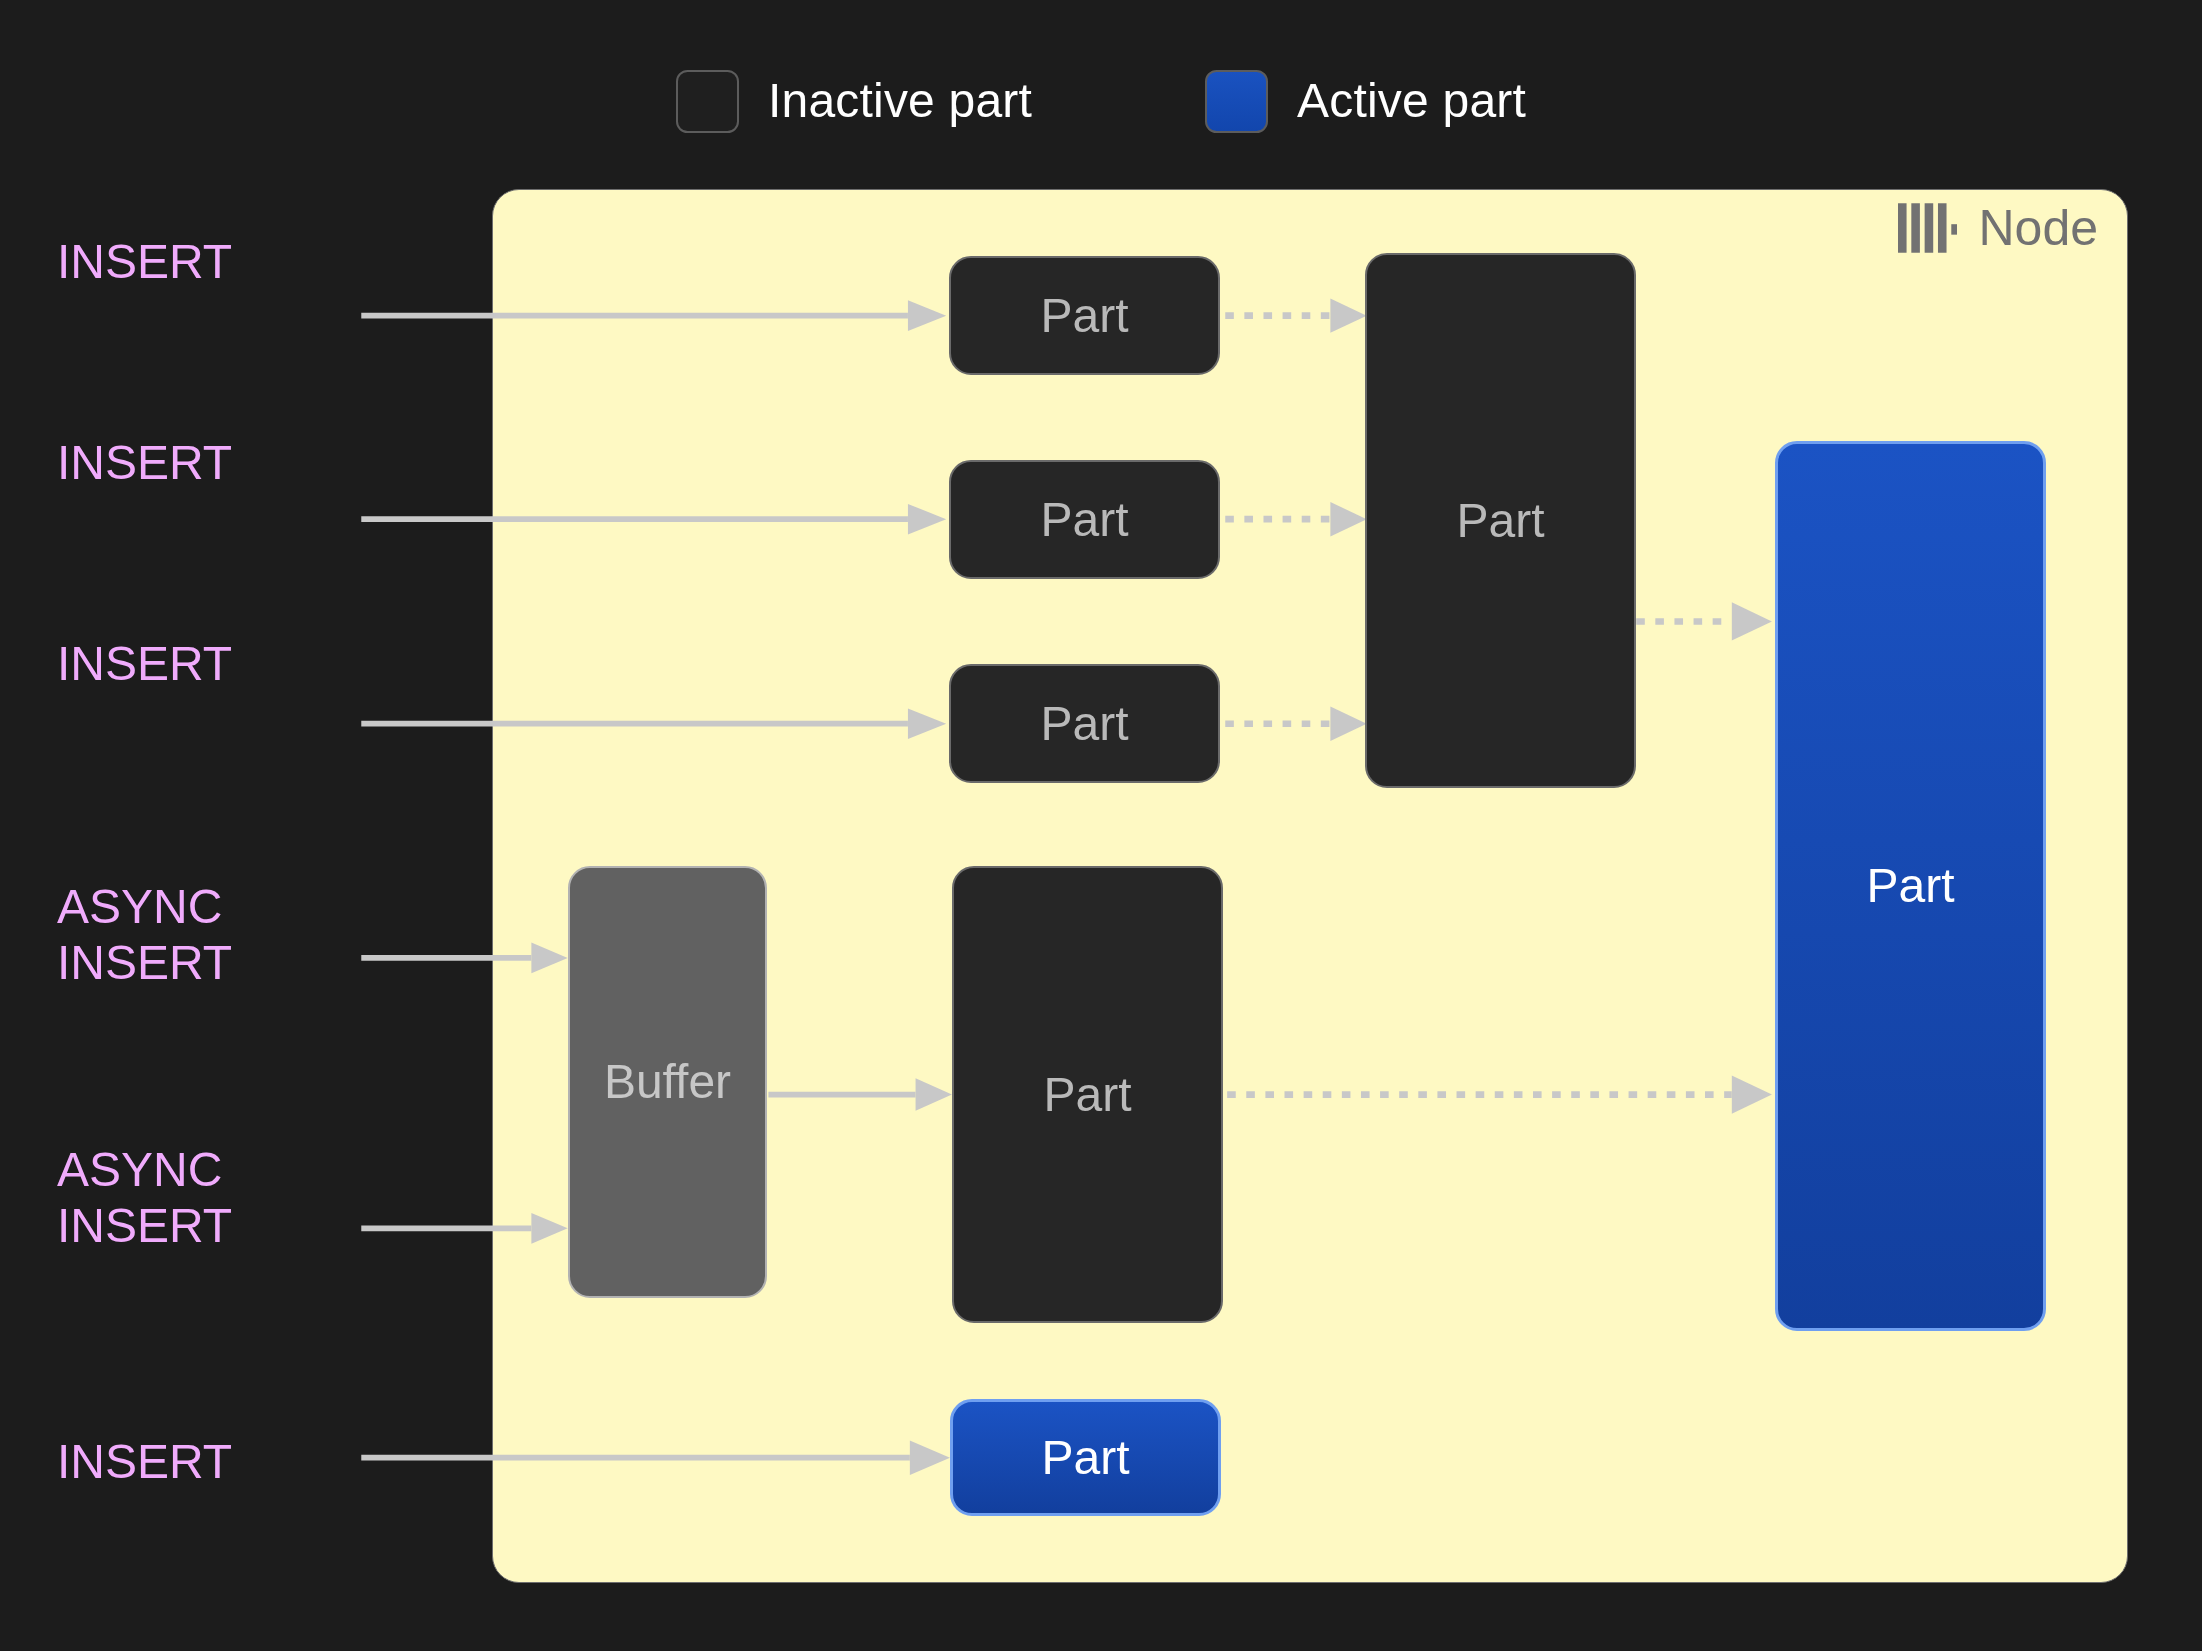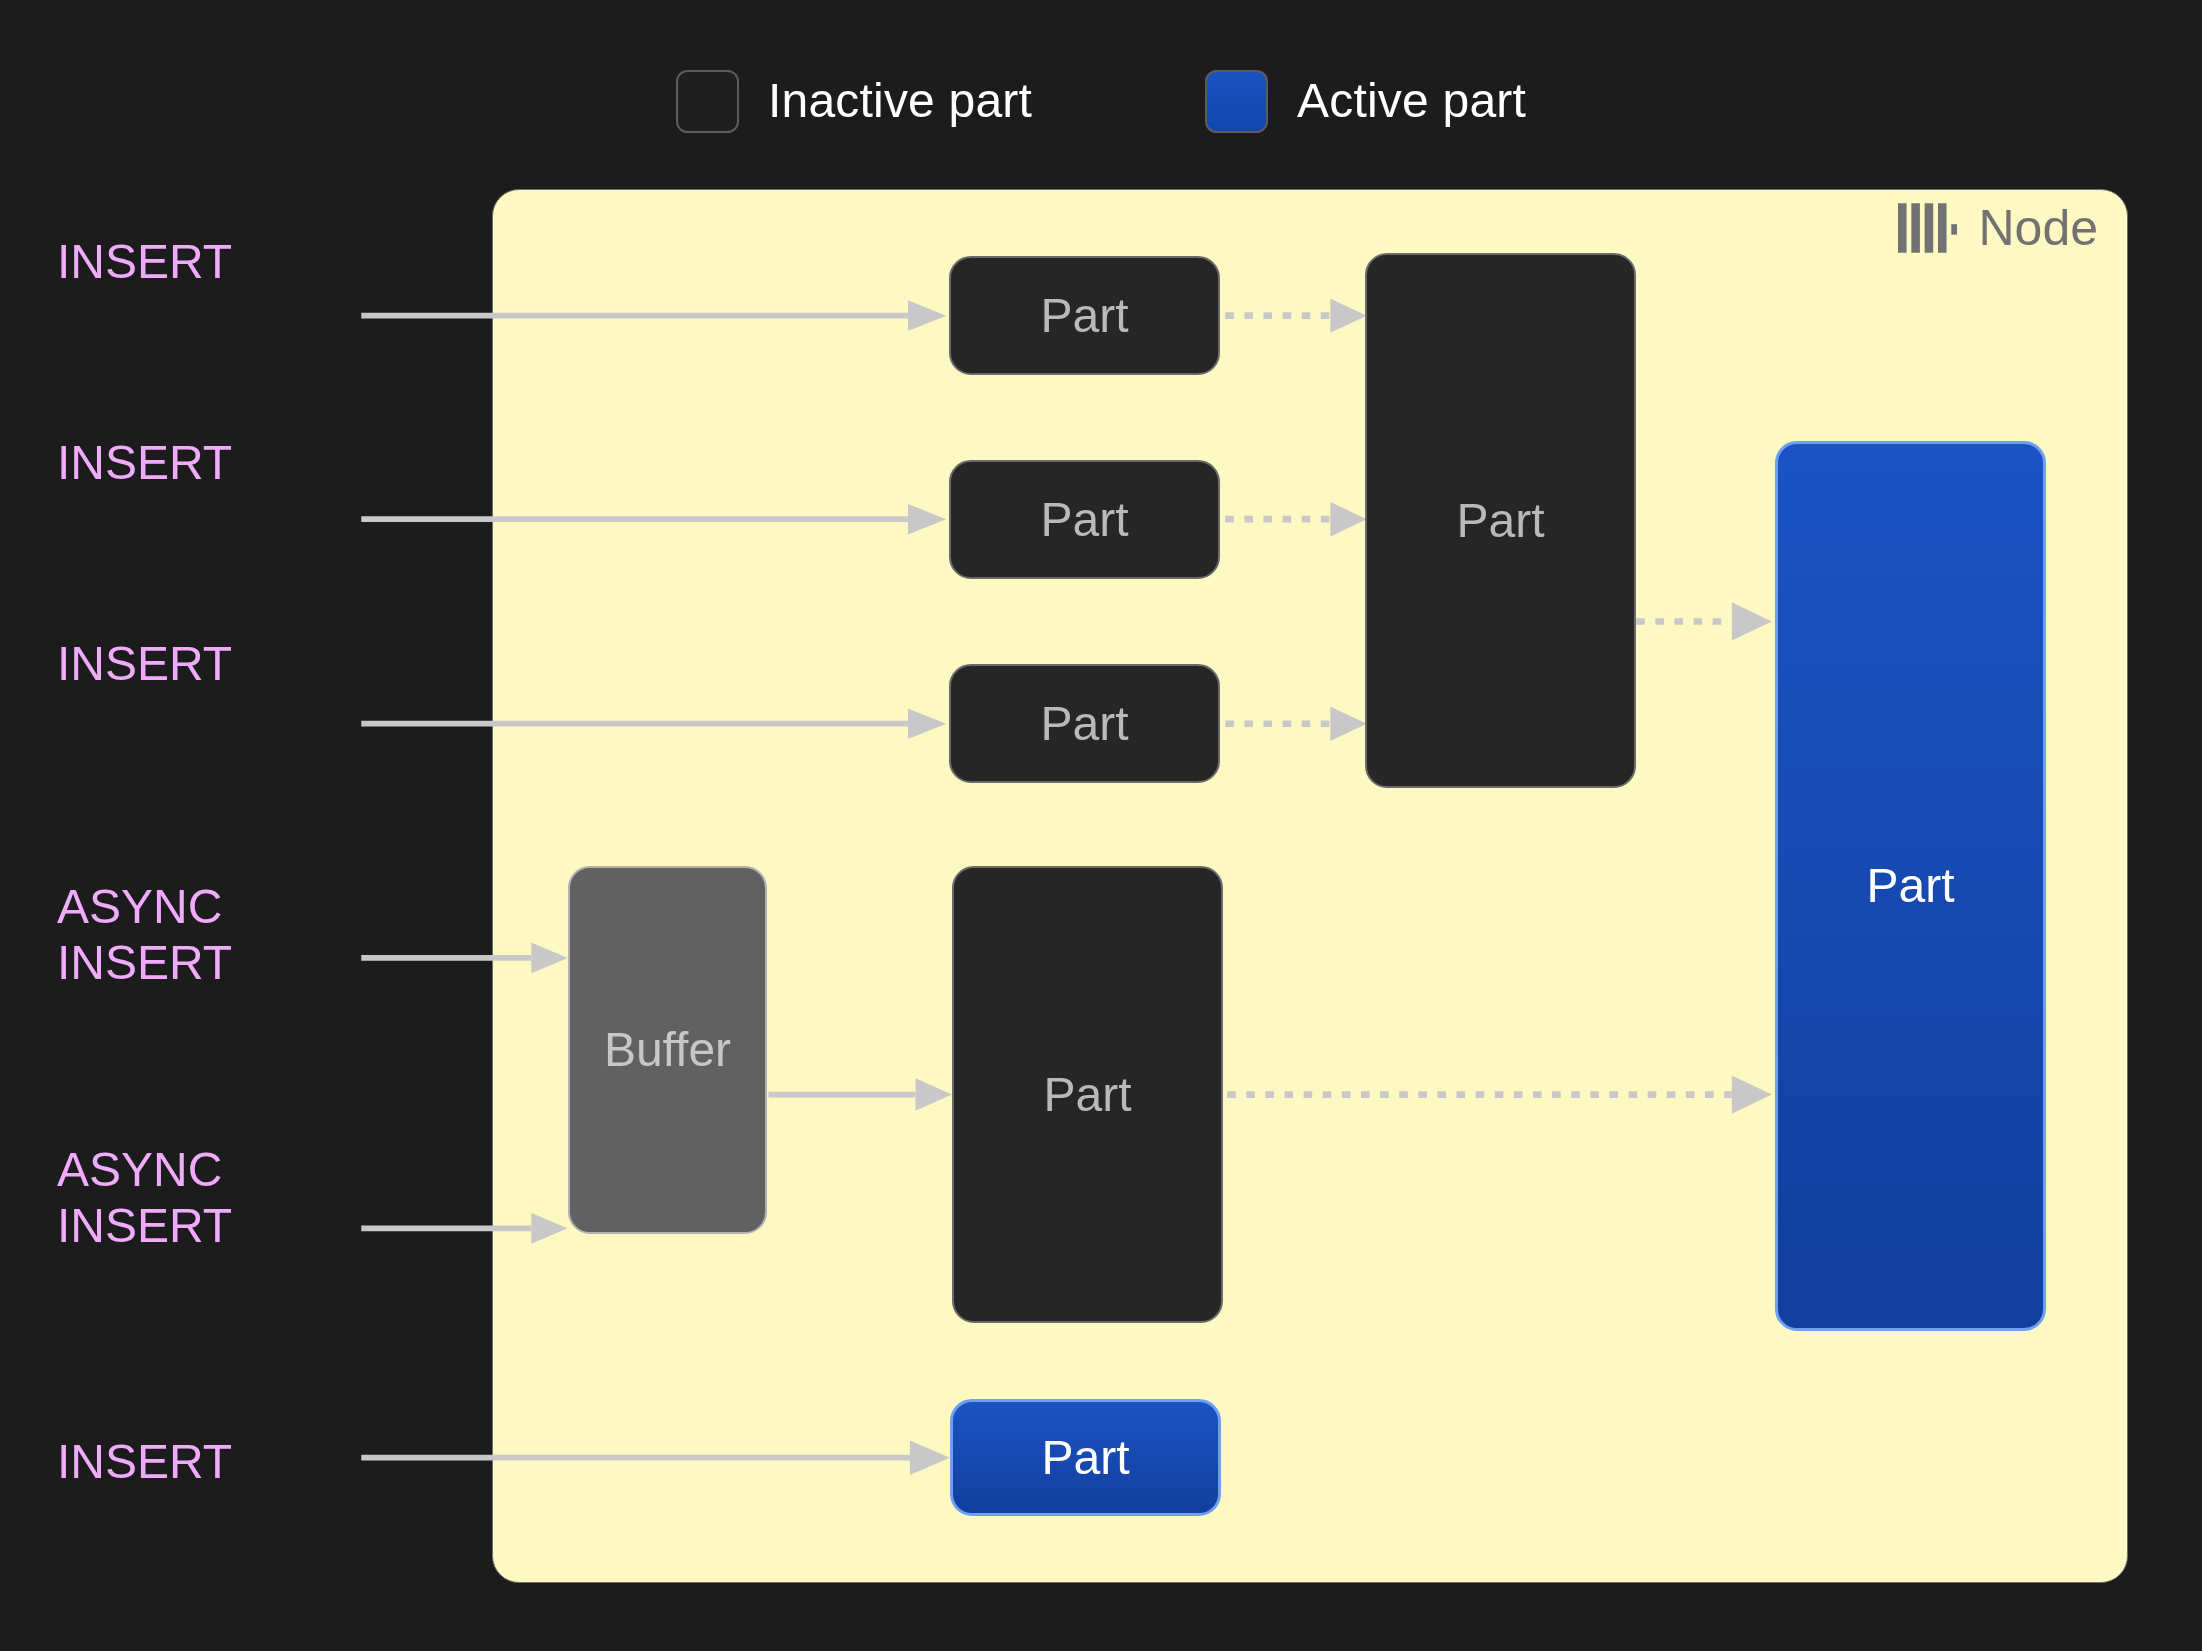--- a/index.html
+++ b/index.html
@@ -234,21 +234,21 @@
   </div>
 
   <div class="box inactive" style="left:949px; top:664px; width:271px; height:119px;">
     <span>Part</span>
   </div>
 
   <div class="box inactive" style="left:1365px; top:253px; width:271px; height:535px;">
     <span>Part</span>
   </div>
 
-  <div class="box buffer" style="left:568px; top:866px; width:199px; height:368px;">
+  <div class="box buffer" style="left:568px; top:866px; width:199px; height:432px;">
     <span>Buffer</span>
   </div>
 
   <div class="box inactive" style="left:952px; top:866px; width:271px; height:457px;">
     <span>Part</span>
   </div>
 
   <div class="box active" style="left:1775px; top:441px; width:271px; height:890px;">
     <span>Part</span>
   </div>

